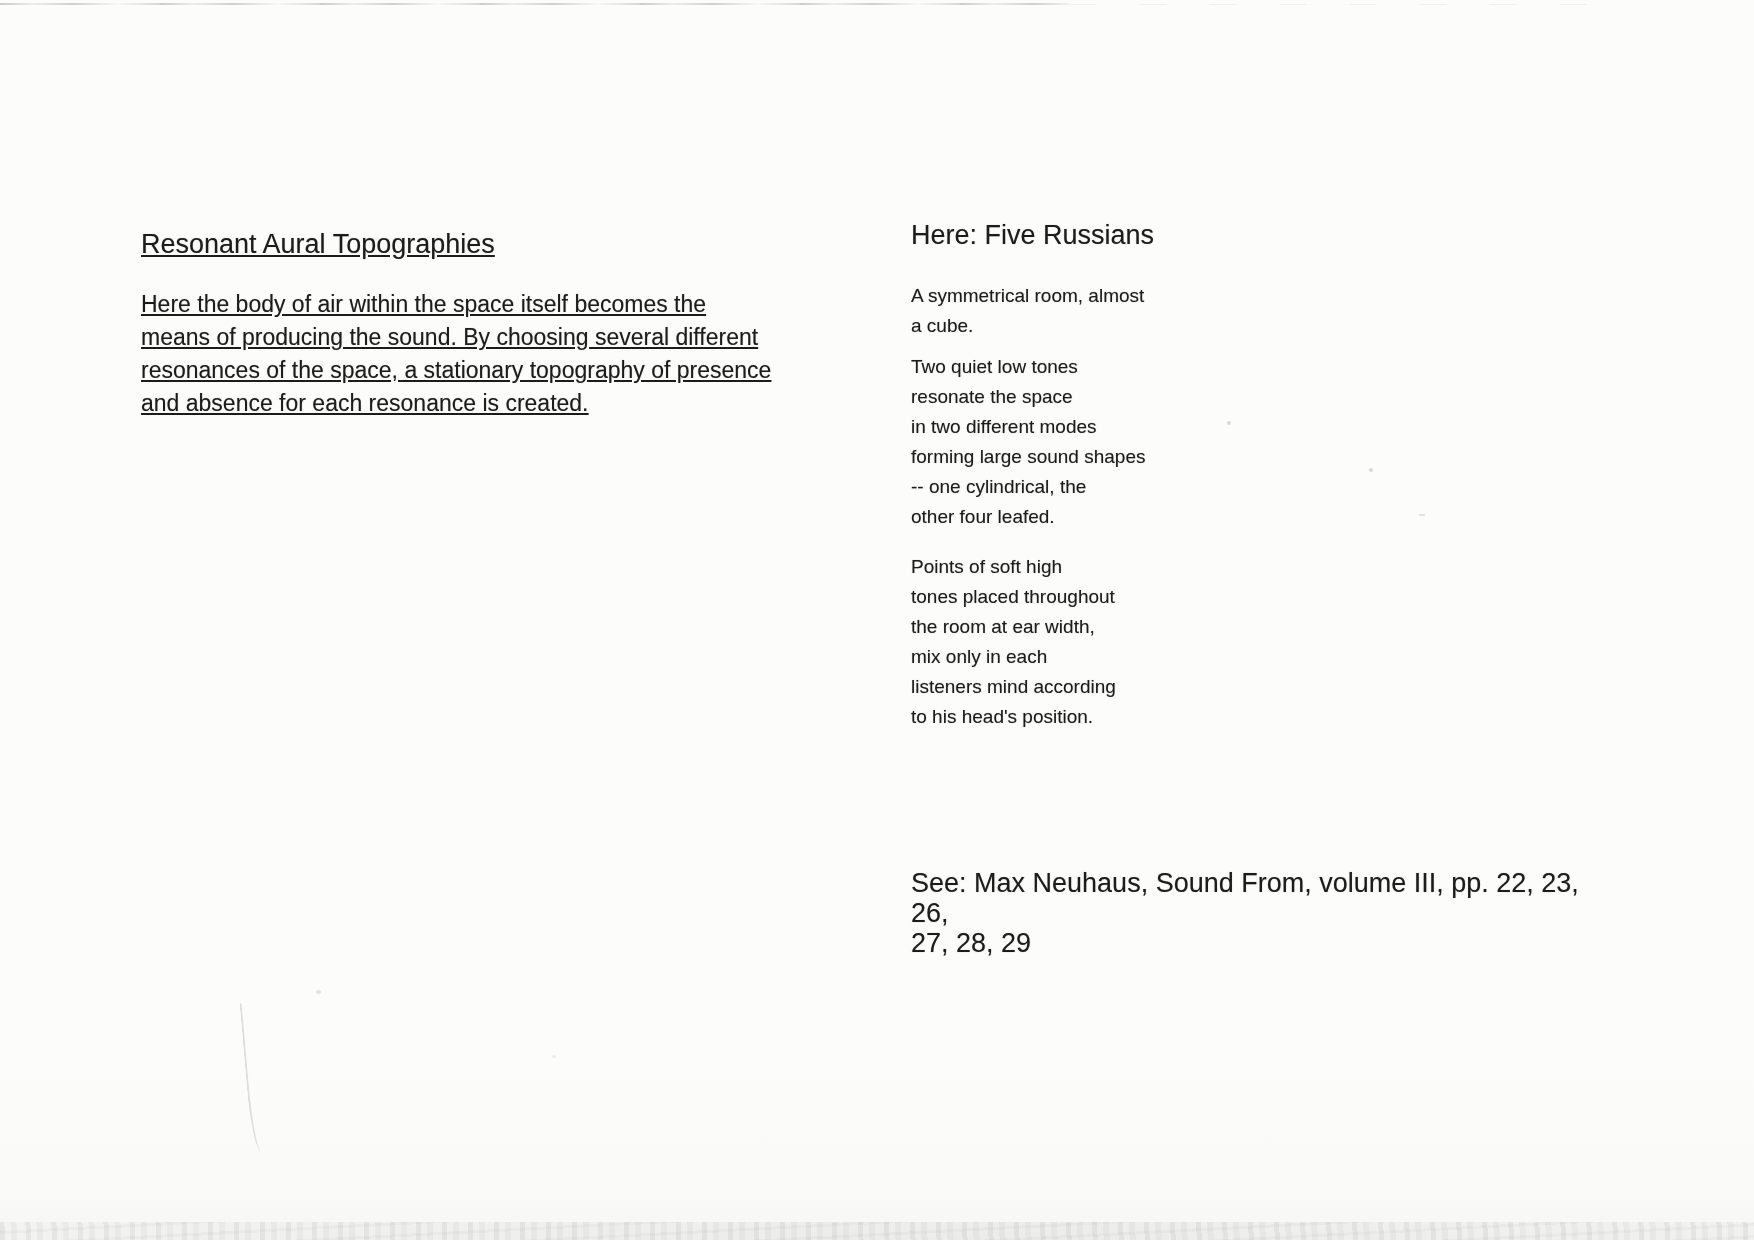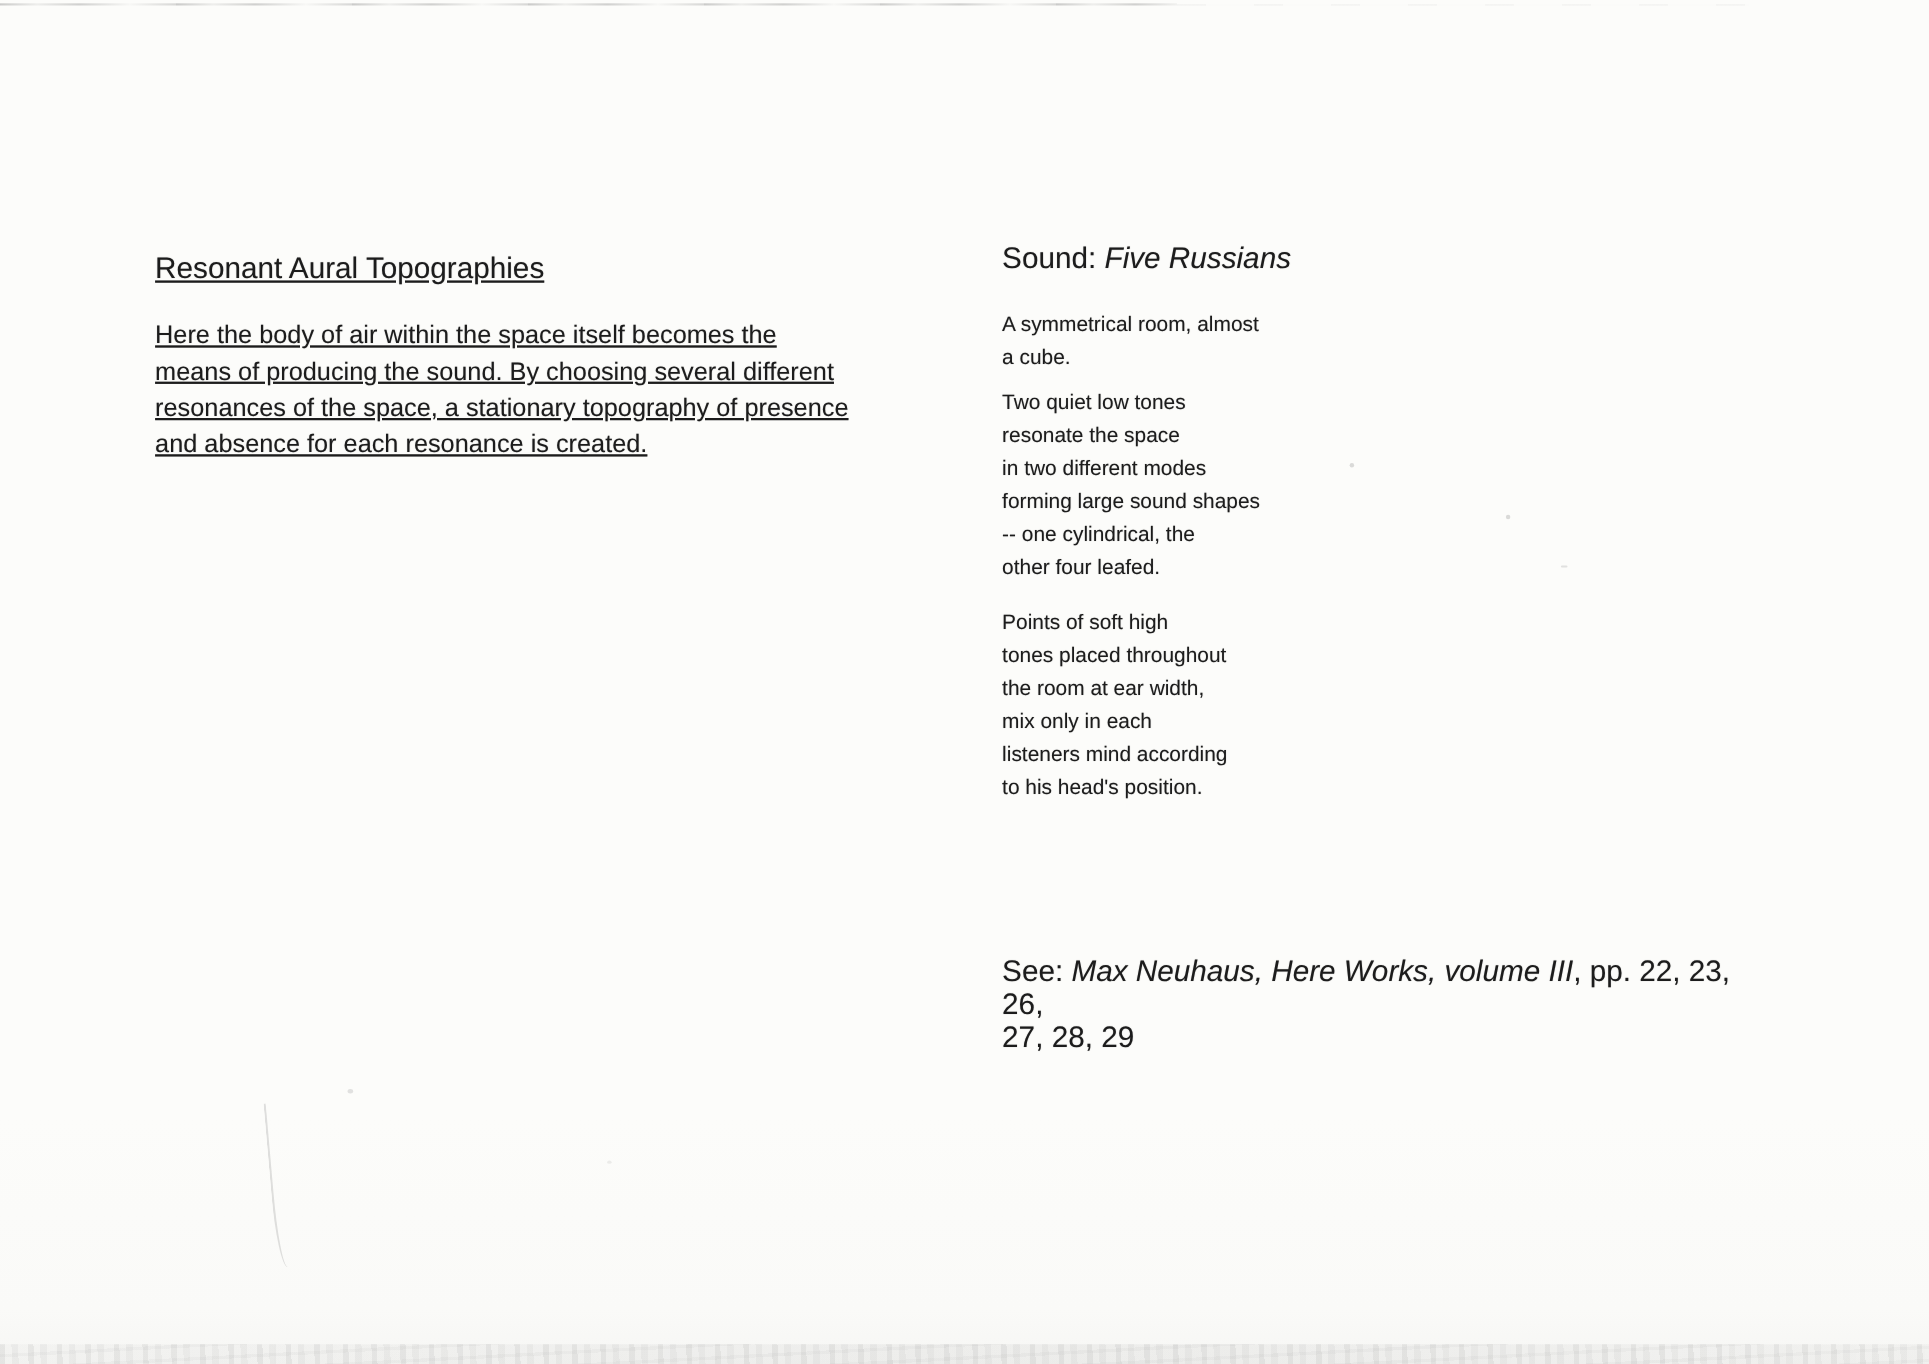--- a/index.html
+++ b/index.html
@@ -38,21 +38,21 @@
   .stanza {
     font-size: 19px; line-height: 30px; white-space: pre;
   }
   .stanza-1 { margin-top: 31px; }
   .stanza-2 { margin-top: 11px; }
   .stanza-3 { margin-top: 20px; }
   .see-reference {
     margin-top: 136px;
     font-size: 27px; line-height: 30px; white-space: pre-line;
   }
-  .it { font-style: italic; }
+  .it { }
 
   
   .top-edge-line {
     position: absolute; top: 3px; left: 0; width: 1070px; height: 2px;
     background: repeating-linear-gradient(90deg,
       rgba(110,110,110,0.50) 0px,  rgba(140,140,140,0.18) 34px,
       rgba(115,115,115,0.46) 72px, rgba(170,170,170,0.08) 118px,
       rgba(120,120,120,0.40) 160px);
     opacity: 0.7;
   }
@@ -103,36 +103,36 @@
 
   <div class="left-col">
     <div class="doc-title">Resonant Aural Topographies</div>
     <div class="body-paragraph">Here the body of air within the space itself becomes the
 means of producing the sound. By choosing several different
 resonances of the space, a stationary topography of presence
 and absence for each resonance is created.</div>
   </div>
 
   <div class="right-col">
-    <div class="from-line"><span>Sound: </span><span class="it">Five Russians</span></div>
+    <div class="from-line"><span>Here: </span><span class="it">Five Russians</span></div>
 
     <div class="stanza stanza-1">A symmetrical room, almost
 a cube.</div>
 
     <div class="stanza stanza-2">Two quiet low tones
 resonate the space
 in two different modes
 forming large sound shapes
 -- one cylindrical, the
 other four leafed.</div>
 
     <div class="stanza stanza-3">Points of soft high
 tones placed throughout
 the room at ear width,
 mix only in each
 listeners mind according
 to his head's position.</div>
 
-    <div class="see-reference"><span>See: </span><span class="it">Max Neuhaus, Here Works, volume III</span><span>, pp. 22, 23, 26,
+    <div class="see-reference"><span>See: </span><span class="it">Max Neuhaus, Sound From, volume III</span><span>, pp. 22, 23, 26,
 27, 28, 29</span></div>
   </div>
 
 </div>
 
 </body></html>

